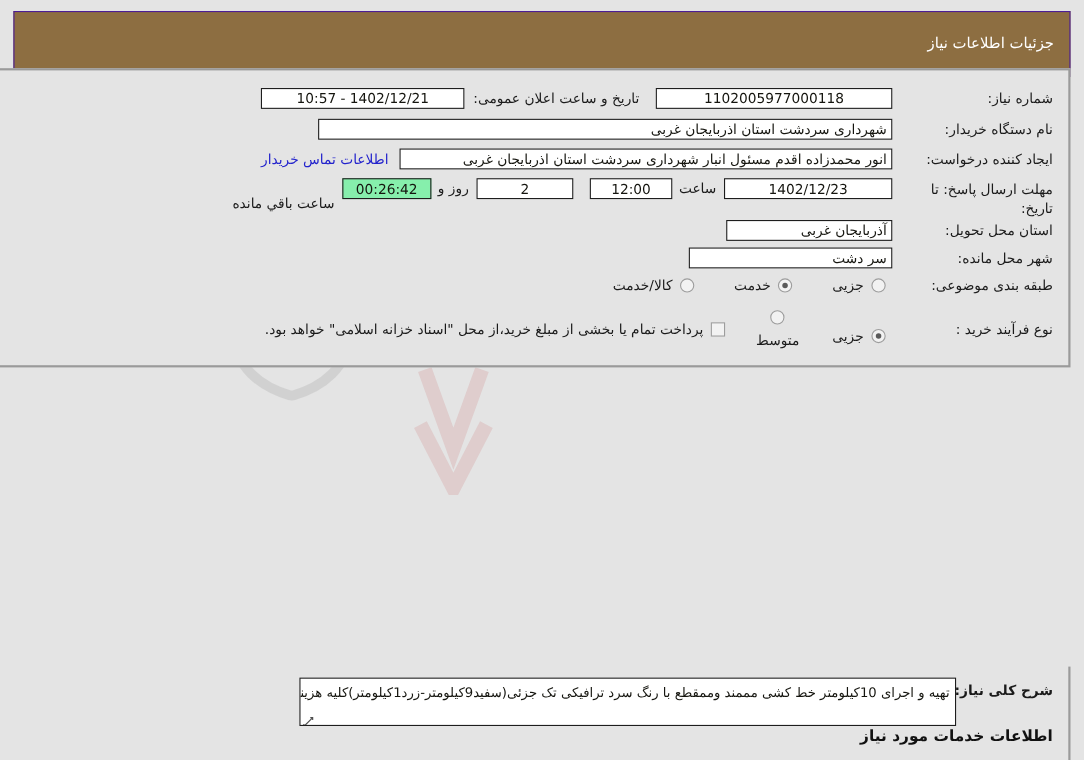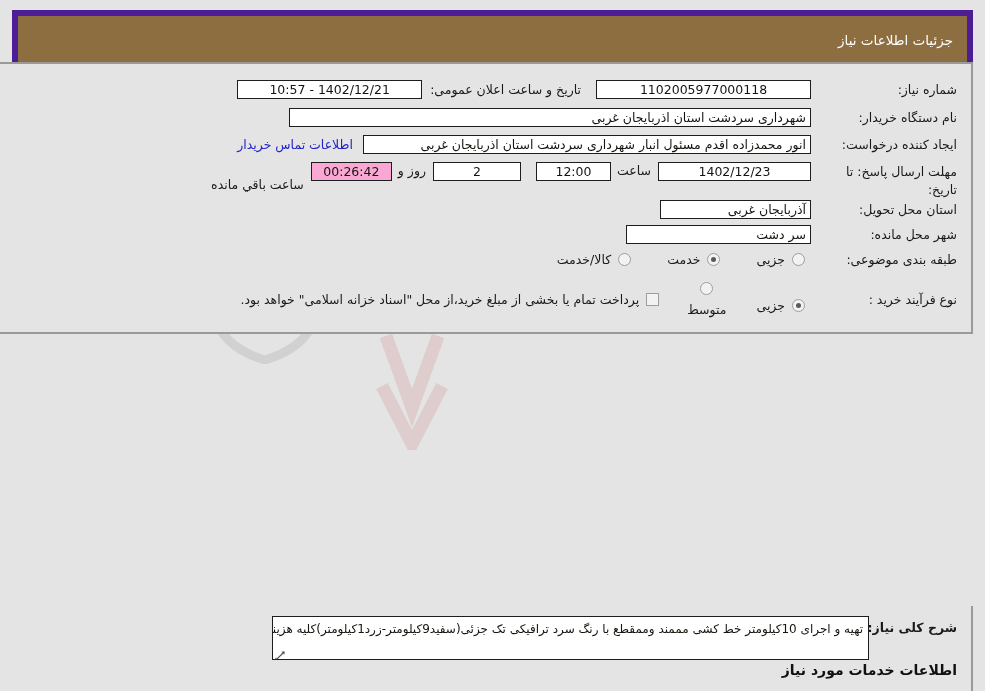--- a/index.html
+++ b/index.html
@@ -18,21 +18,21 @@
   }
 
   
   .header-bar {
     position: absolute;
     top: 10px;
     right: 12px;
     left: 12px;
     height: 60px;
     background: #8d6e41;
-    border: 6px solid #4c1d95;
+    border: 1px solid #4c1d95;
     box-sizing: border-box;
     display: flex;
     align-items: center;
     justify-content: flex-start;
   }
   .header-title {
     color: #ffffff;
     font-size: 13.5px;
     padding-right: 14px;
     white-space: nowrap;
@@ -71,21 +71,21 @@
     font-size: 12.5px;
     color: #15150f;
     display: flex;
     align-items: center;
     height: 19px;
     padding: 0 4px;
     overflow: hidden;
   }
   .fld-center { justify-content: center; }
   .fld-right  { justify-content: flex-start; }
-  .fld-cream  { background: #f9a8d4; }
+  .fld-cream  { background: #86efac; }
 
   .linktext {
     color: #2222cc;
     font-size: 12.5px;
     cursor: pointer;
     white-space: nowrap;
   }
 
   
   .radio {

